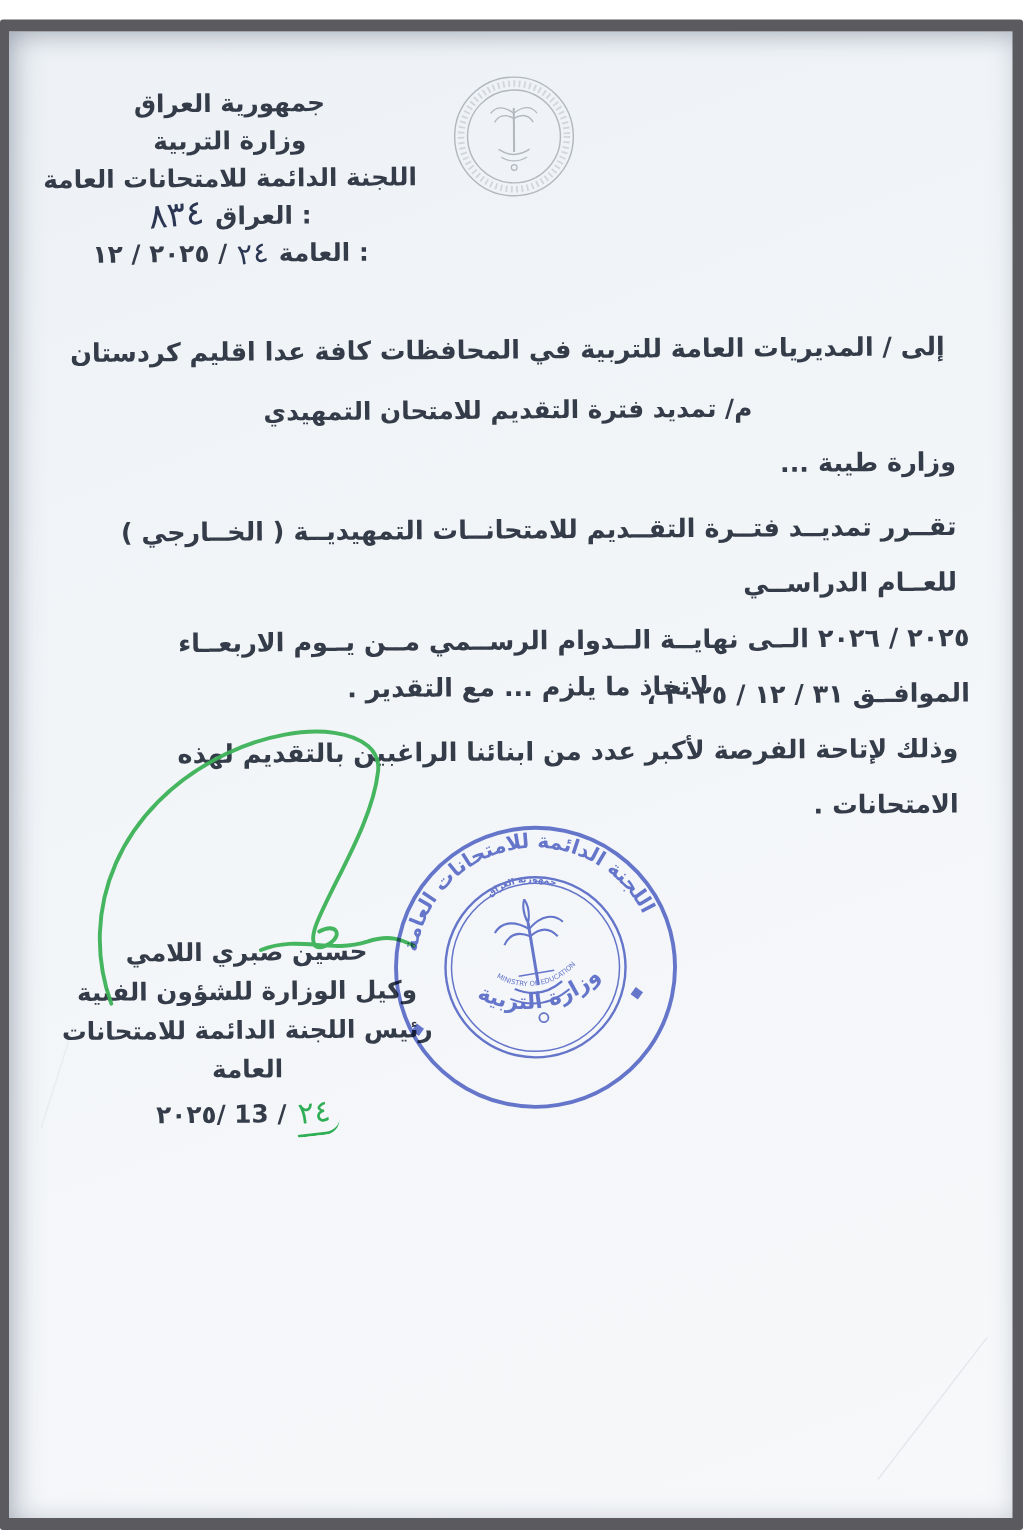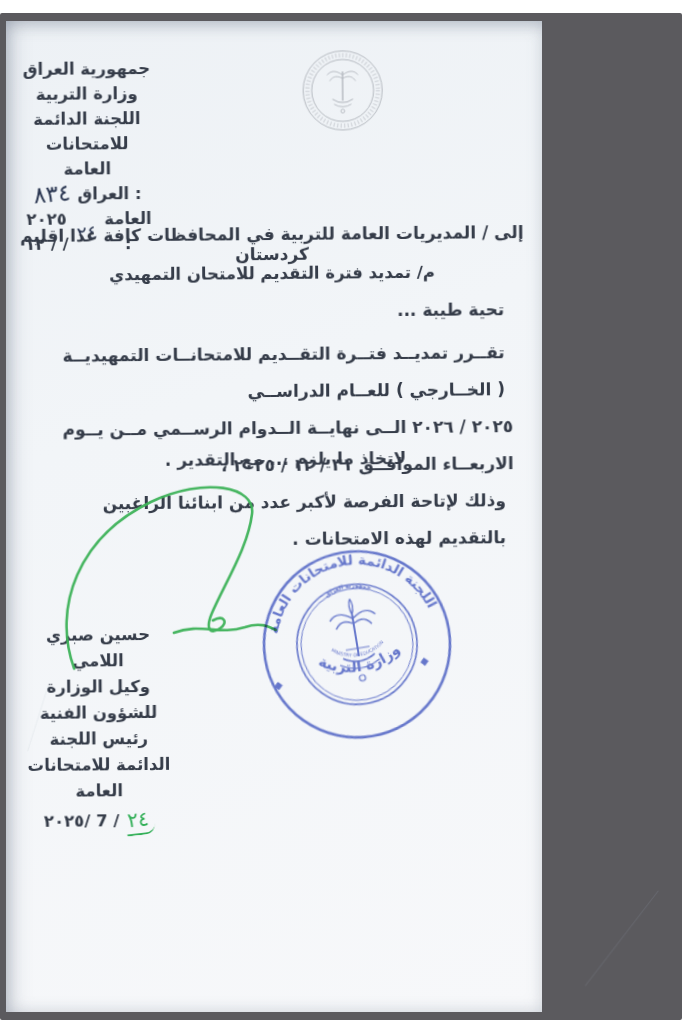--- a/index.html
+++ b/index.html
@@ -6,21 +6,21 @@
   body{
     width:688px;height:1024px;position:relative;overflow:hidden;
     background:#ffffff;
     font-family:"DejaVu Sans",sans-serif;
   }
   .scan-frame{
     position:absolute;left:0;top:13px;width:682px;height:1007px;
     background:#5b5a5e;border-radius:2px;
   }
   .paper{
-    position:absolute;left:6px;top:21px;width:536px;height:991px;
+    position:absolute;left:6px;top:21px;width:669px;height:991px;
     background:linear-gradient(160deg,#edf1f5 0%,#f2f5f8 38%,#f7f8fa 100%);
     box-shadow:inset 0 0 16px rgba(110,122,140,.22),
                inset 14px 0 22px -12px rgba(95,105,125,.38),
                inset 0 12px 18px -10px rgba(95,105,125,.30);
     direction:rtl;
   }
   .tilt{position:absolute;inset:0;transform:rotate(-0.45deg);}
   .crease{position:absolute;background:rgba(150,160,175,.18);}
   .crease1{width:1px;height:120px;left:612px;top:860px;transform:rotate(38deg);}
   .crease2{width:1px;height:70px;left:30px;top:660px;transform:rotate(18deg);opacity:.6;}
@@ -102,42 +102,42 @@
         <path d="M50 28 L50 62" stroke-width="1.6"></path>
         <path d="M50 32 C42 26 36 27 32 32 M50 32 C58 26 64 27 68 32 M50 36 C43 32 38 34 35 39 M50 36 C57 32 62 34 65 39" stroke-width="1"></path>
         <path d="M38 60 Q50 68 62 60" stroke-width="1.2"></path>
         <path d="M40 66 Q50 72 60 66" stroke-width="1"></path>
         <circle cx="50" cy="74" r="2.2" stroke-width="1"></circle>
       </g>
     </svg>
 
     <div class="recipient txt">إلى / المديريات العامة للتربية في المحافظات كافة عدا اقليم كردستان</div>
     <div class="subject txt">م/ تمديد فترة التقديم للامتحان التمهيدي</div>
-    <div class="greeting txt">تحية طيبة ...</div>
+    <div class="greeting txt">وزارة طيبة ...</div>
 
     <div class="body-lines txt">
       <div>تقــرر تمديــد فتــرة التقــديم للامتحانــات التمهيديــة ( الخــارجي ) للعــام الدراســي</div>
       <div class="b-line2">٢٠٢٥ ‏/‏ ٢٠٢٦ الــى نهايــة الــدوام الرســمي مــن يــوم الاربعــاء الموافــق ٣١ ‏/‏ ١٢ ‏/‏ ٢٠٢٥ ،</div>
       <div>وذلك لإتاحة الفرصة لأكبر عدد من ابنائنا الراغبين بالتقديم لهذه الامتحانات .</div>
     </div>
     <div class="closing txt">لاتخاذ ما يلزم ... مع التقدير .</div>
 
     <svg class="sig-scribble" viewBox="0 0 252 188">
       <g stroke="#3db258" stroke-width="2.6" fill="none" stroke-linecap="round" opacity=".95">
         <path d="M18 184 C -4 122, 24 52, 96 18 C 150 -7, 201 3, 197 31 C 193 64, 168 102, 156 130 C 150 144, 153 152, 164 145 C 173 139, 168 131, 157 137"></path>
         <path d="M118 149 C 144 139, 163 152, 189 144 C 204 139, 212 143, 220 147"></path>
       </g>
     </svg>
 
     <div class="sig-block txt">
       <div>حسين صبري اللامي</div>
       <div>وكيل الوزارة للشؤون الفنية</div>
       <div>رئيس اللجنة الدائمة للامتحانات العامة</div>
       <div class="sig-date">
-        <span class="num-ltr">٢٠٢٥/ 7 /</span>
+        <span class="num-ltr">٢٠٢٥/ 13 /</span>
         <span class="hand-green">٢٤</span>
       </div>
     </div>
 
     <svg class="stamp" viewBox="0 0 200 200">
       <defs>
         <path id="arcTop" d="M 22 118 A 80 80 0 1 1 178 118"></path>
         <path id="arcBottom" d="M 34 84 A 72 72 0 0 0 166 84"></path>
         <path id="arcInnerTop" d="M 58 104 A 45 45 0 1 1 142 104"></path>
         <path id="arcInnerBottom" d="M 62 88 A 42 42 0 0 0 138 88"></path>

